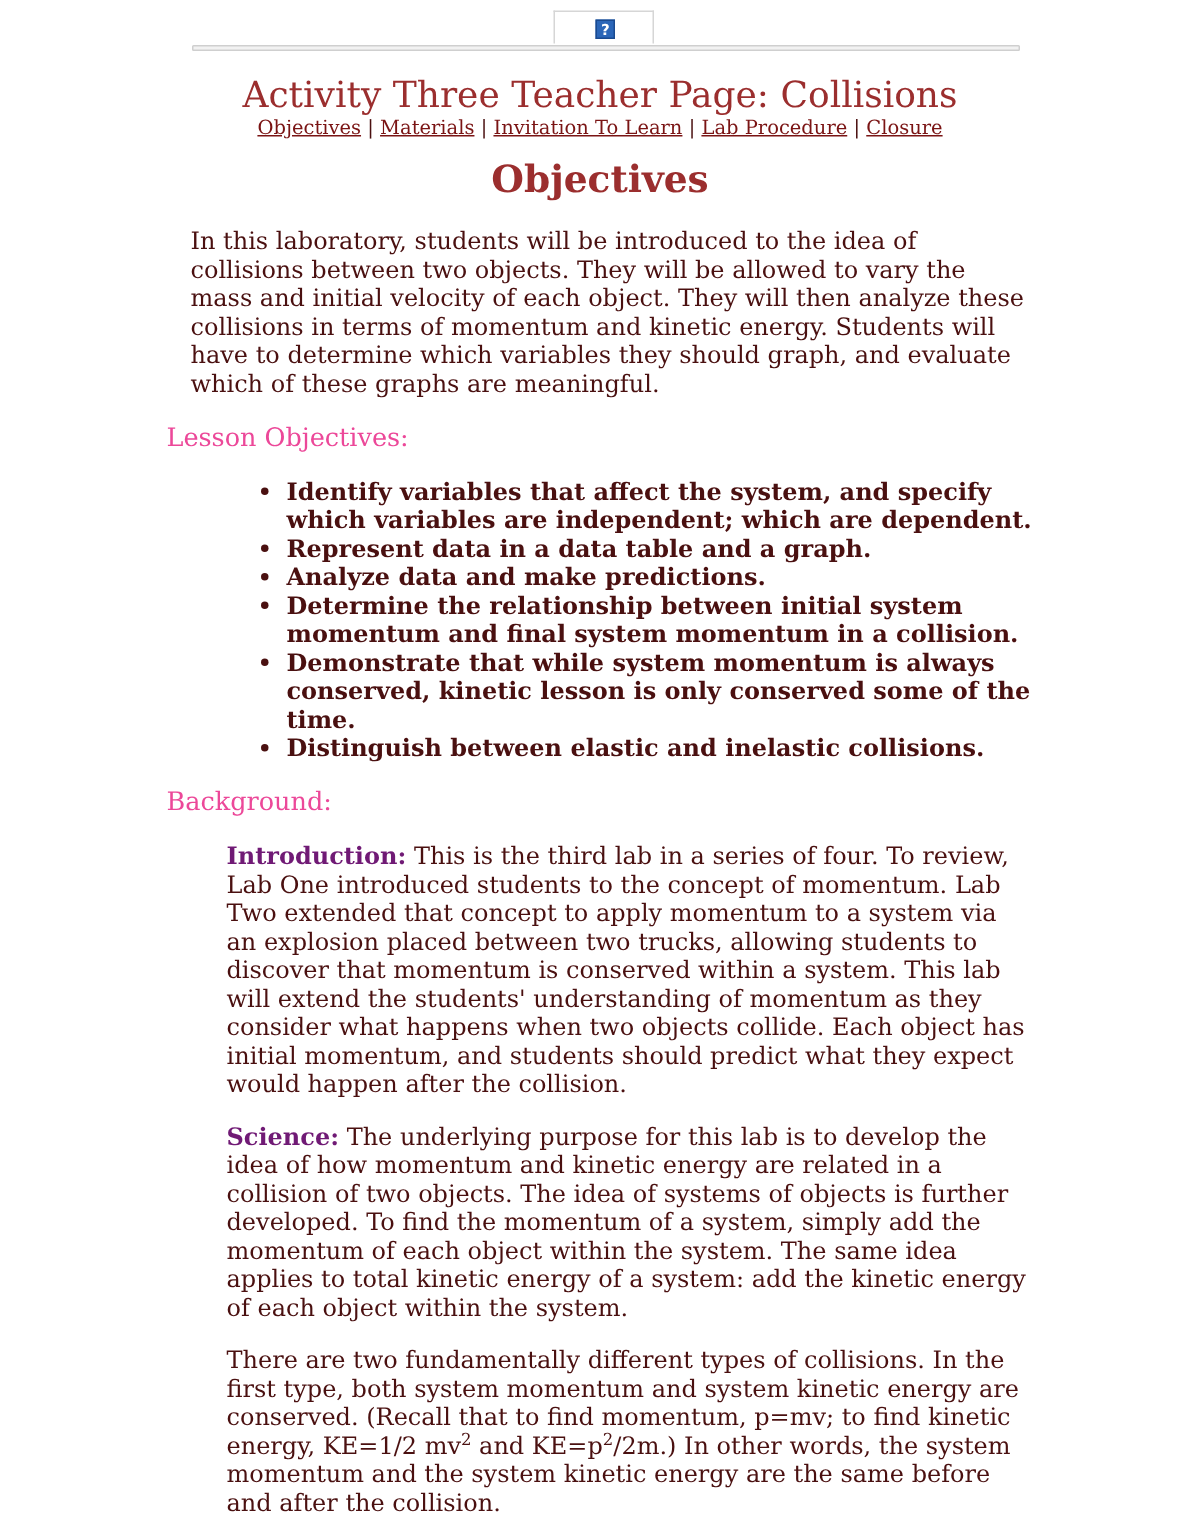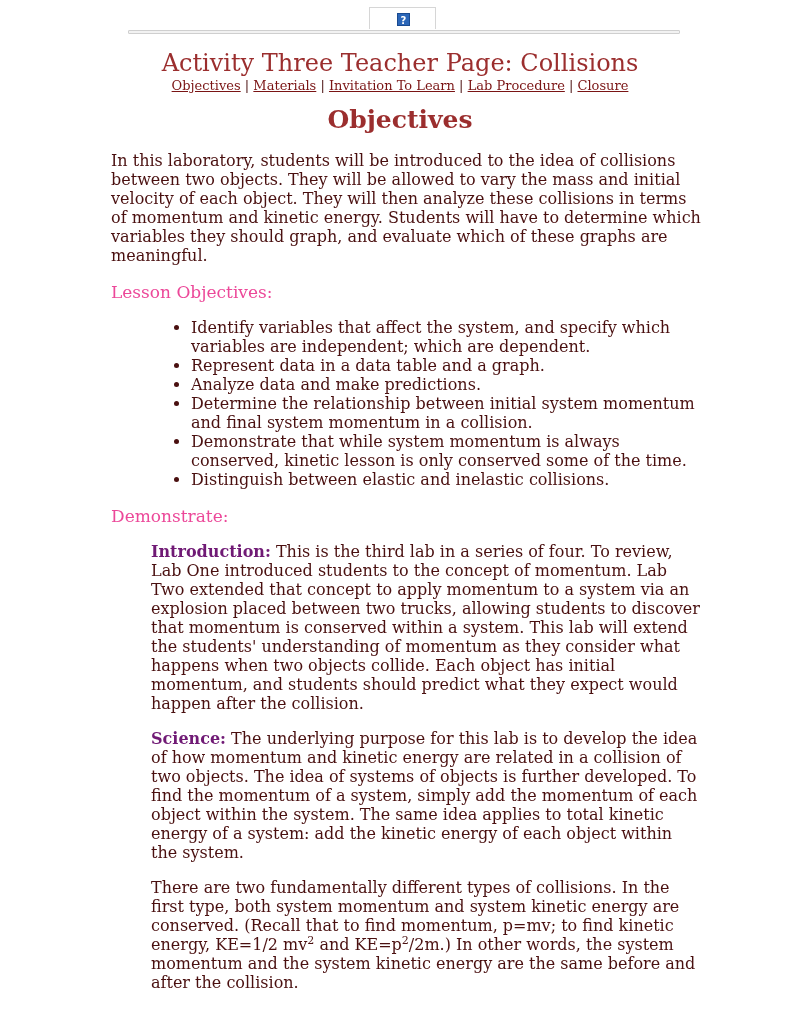--- a/index.html
+++ b/index.html
@@ -31,26 +31,26 @@
       text-align: center; color: #9b2e2e; font-size: 24px; line-height: 30px;
       margin: 8px 0 0 0; font-weight: normal;
     }
     .nav { text-align: center; font-size: 13px; line-height: 16px; color: #4a1010; margin-top: 0px; }
     .nav a { color: #7a1414; text-decoration: underline; cursor: pointer; }
     .h-obj {
       text-align: center; color: #9b2e2e; font-size: 25px; line-height: 30px;
       font-weight: bold; margin: 11px 0 0 0;
     }
     .content { margin-left: 111px; width: 590px; }
-    p { margin: 0; }
+    p { margin: 16px; }
     .intro { margin-top: 16px; }
     .h3 { color: #ec4899; font-size: 17px; line-height: 20px; margin-top: 17px; font-weight: normal; }
     .indent { margin-left: 40px; }
     .after { margin-top: 16px; }
-    ul { margin: 16px 0 0 0; padding-left: 80px; list-style: disc; }
+    ul { margin: 16px 0 0 0; padding-left: 80px; list-style: disc; font-weight: bold; }
     ul li { margin: 0; }
     .bg-para { margin-top: 16px; }
     .lbl { color: #701a75; font-weight: bold; }
     sup { font-size: 11px; line-height: 0; vertical-align: 6px; }
   </style>
 </head>
 <body>
 
 <div class="top">
   <div class="imgbox">
@@ -81,20 +81,20 @@
   <div class="h3">Lesson Objectives:</div>
   <ul>
     <li>Identify variables that affect the system, and specify which variables are independent; which are dependent.</li>
     <li>Represent data in a data table and a graph.</li>
     <li>Analyze data and make predictions.</li>
     <li>Determine the relationship between initial system momentum and final system momentum in a collision.</li>
     <li>Demonstrate that while system momentum is always conserved, kinetic lesson is only conserved some of the time.</li>
     <li>Distinguish between elastic and inelastic collisions.</li>
   </ul>
 
-  <div class="h3">Demonstrate:</div>
+  <div class="h3">Background:</div>
 
   <p class="indent bg-para"><span class="lbl">Introduction:</span><span> This is the third lab in a series of four. To review, Lab One introduced students to the concept of momentum. Lab Two extended that concept to apply momentum to a system via an explosion placed between two trucks, allowing students to discover that momentum is conserved within a system. This lab will extend the students' understanding of momentum as they consider what happens when two objects collide. Each object has initial momentum, and students should predict what they expect would happen after the collision.</span></p>
 
   <p class="indent bg-para"><span class="lbl">Science:</span><span> The underlying purpose for this lab is to develop the idea of how momentum and kinetic energy are related in a collision of two objects. The idea of systems of objects is further developed. To find the momentum of a system, simply add the momentum of each object within the system. The same idea applies to total kinetic energy of a system: add the kinetic energy of each object within the system.</span></p>
 
   <p class="indent bg-para"><span>There are two fundamentally different types of collisions. In the first type, both system momentum and system kinetic energy are conserved. (Recall that to find momentum, p=mv; to find kinetic energy, KE=1/2 mv</span><sup>2</sup><span> and KE=p</span><sup>2</sup><span>/2m.) In other words, the system momentum and the system kinetic energy are the same before and after the collision.</span></p>
 </div>
 
 </body></html>

